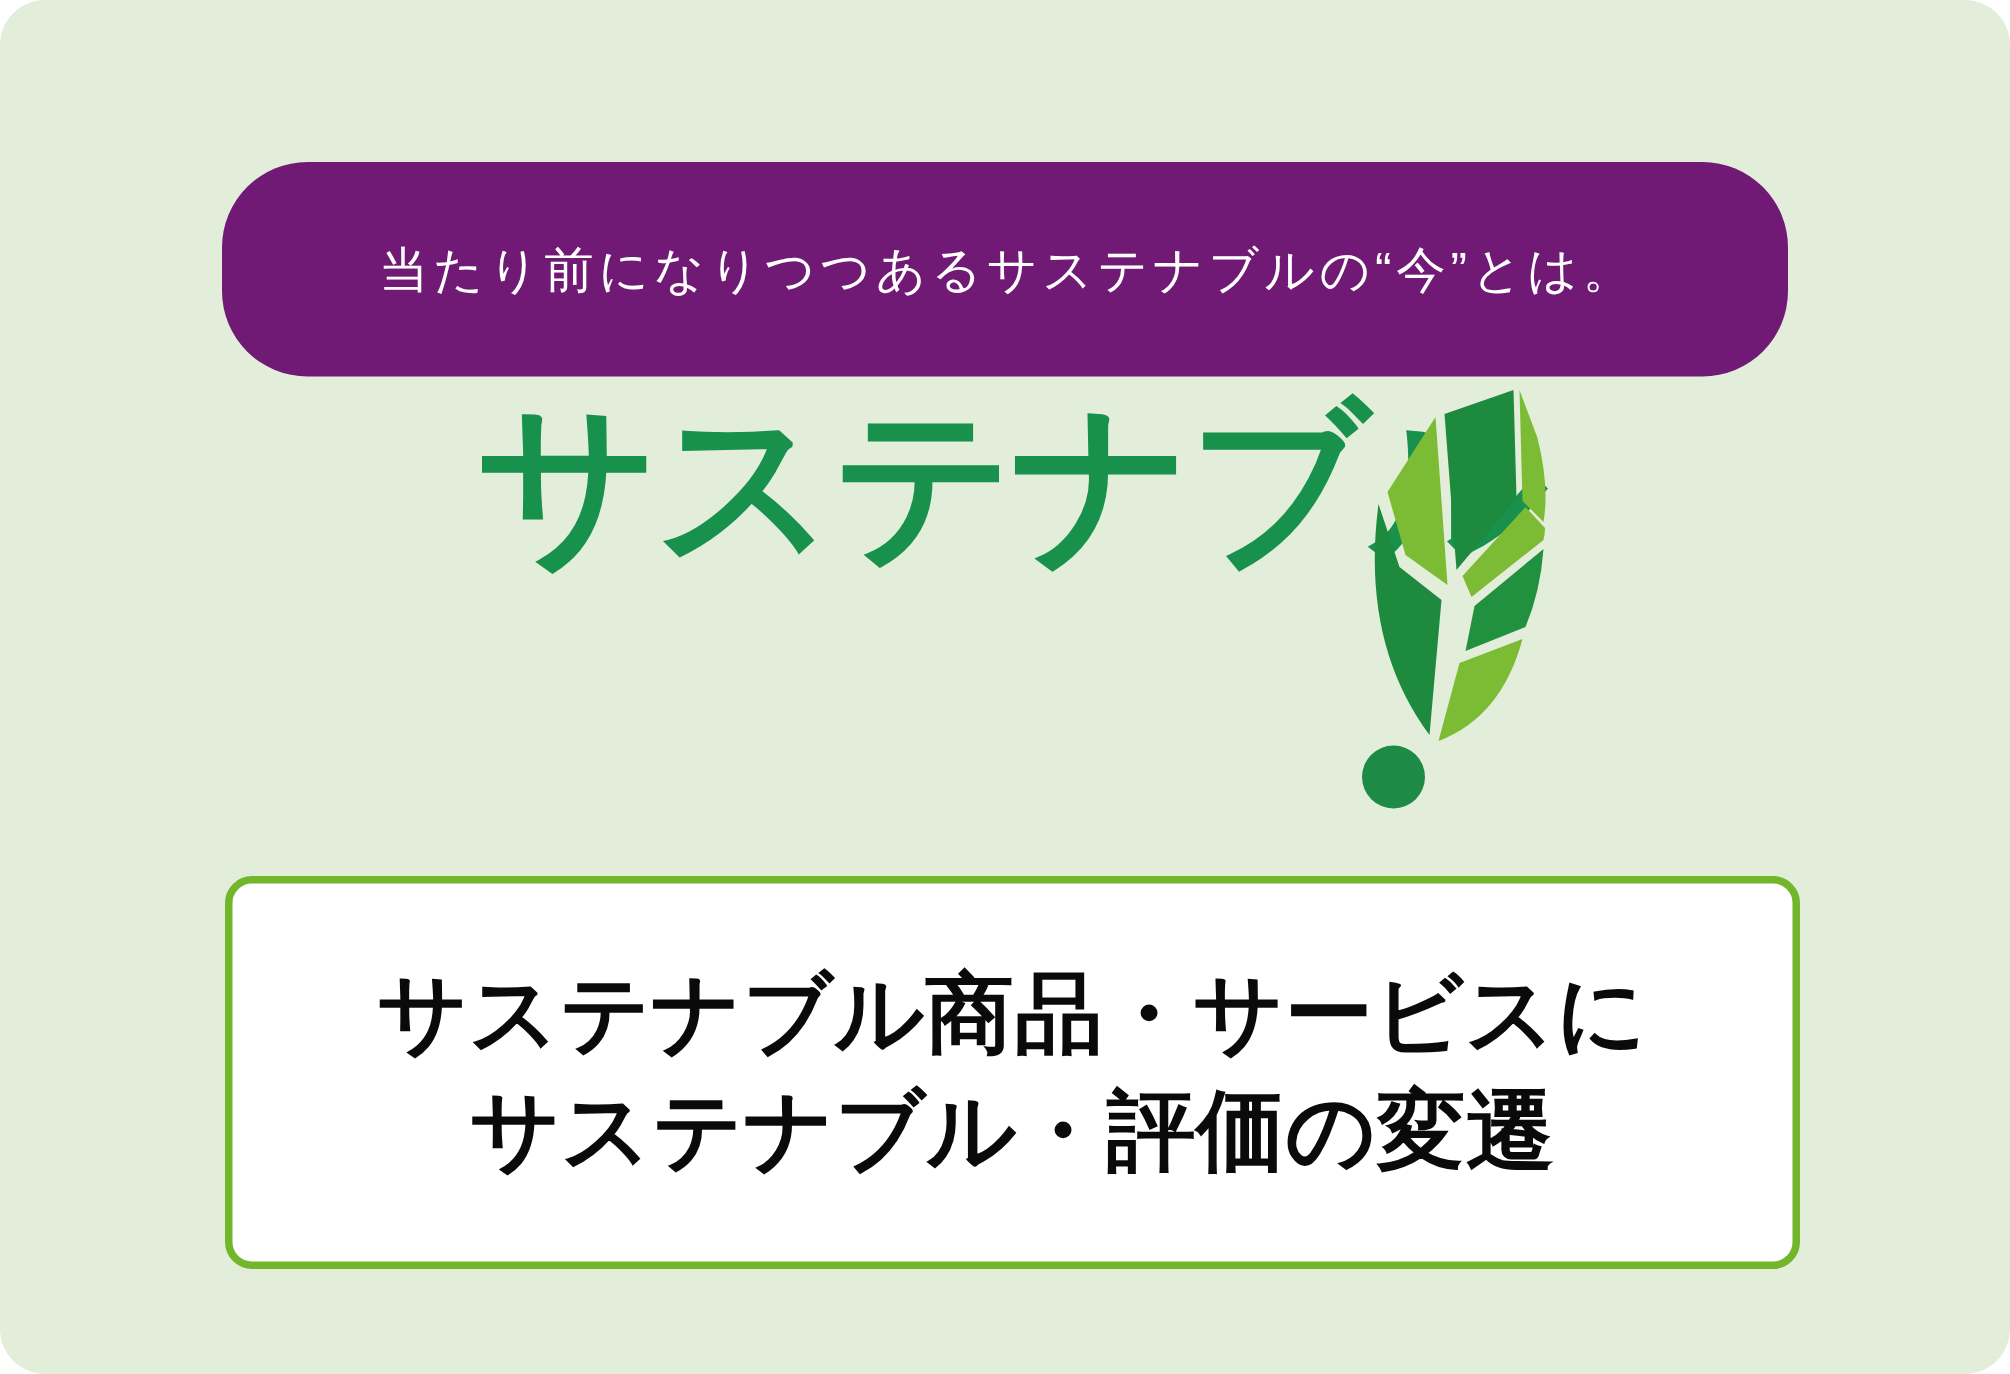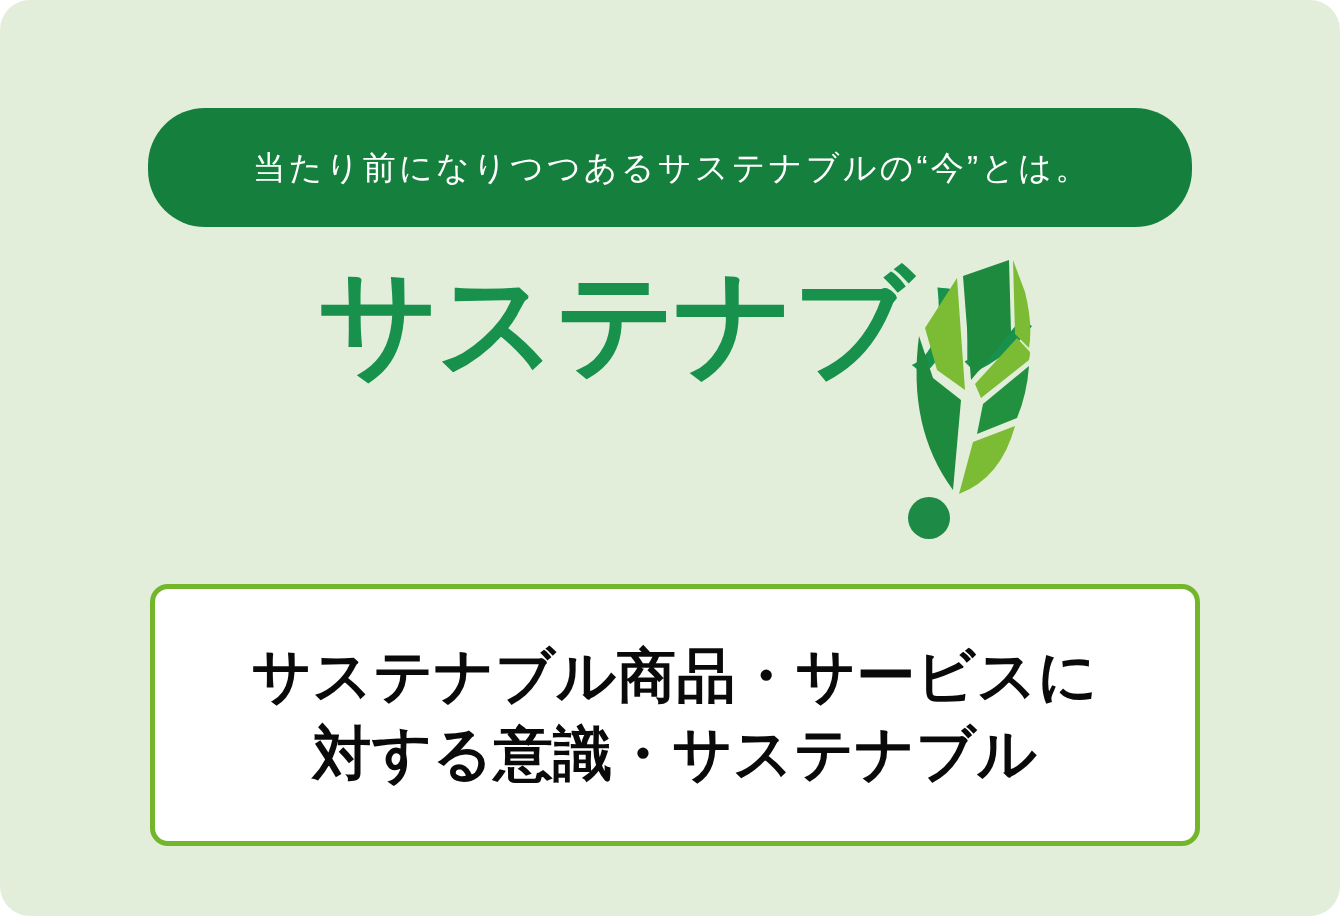--- a/index.html
+++ b/index.html
@@ -23,22 +23,22 @@
     border-radius: 30px;
     overflow: hidden;
   }
 
   
   .pill {
     position: absolute;
     left: 148px;
     top: 108px;
     width: 1044px;
-    height: 119px;
-    background: #15803d;
+    height: 143px;
+    background: #701a75;
     border-radius: 57px;
     display: flex;
     align-items: center;
     justify-content: center;
     box-sizing: border-box;
   }
   .pill-text {
     color: #ffffff;
     font-size: 33px;
     font-weight: 500;
@@ -138,16 +138,16 @@
 
         <path d="M80 190 L122 174 Q108 226 66 242 Z" fill="#7cbb34"></path>
 
         <circle cx="36" cy="266" r="21" fill="#1d8a46"></circle>
       </svg>
     </div>
   </div>
 
   <div class="card">
     <div class="card-line">サステナブル商品・サービスに</div>
-    <div class="card-line">対する意識・サステナブル</div>
+    <div class="card-line">サステナブル・評価の変遷</div>
   </div>
 
 </div>
 
 </body></html>

